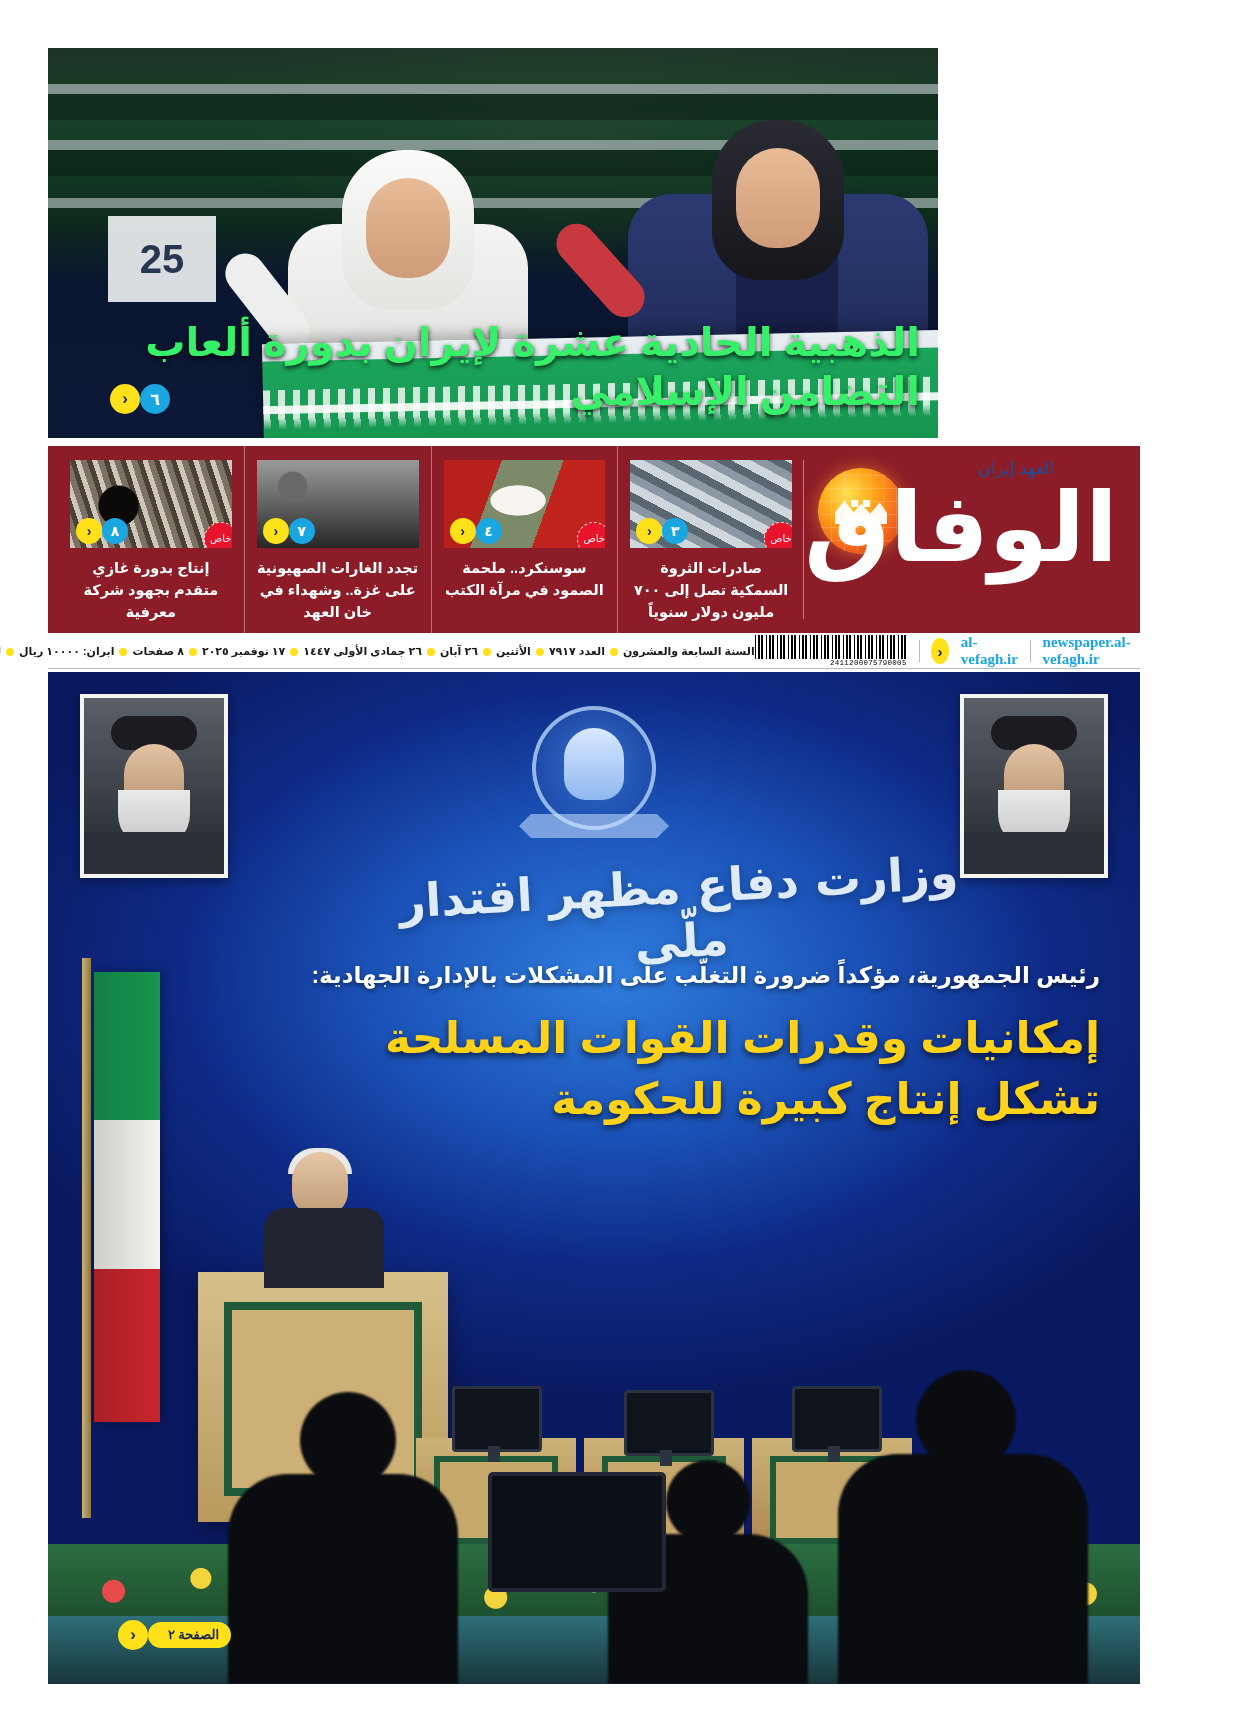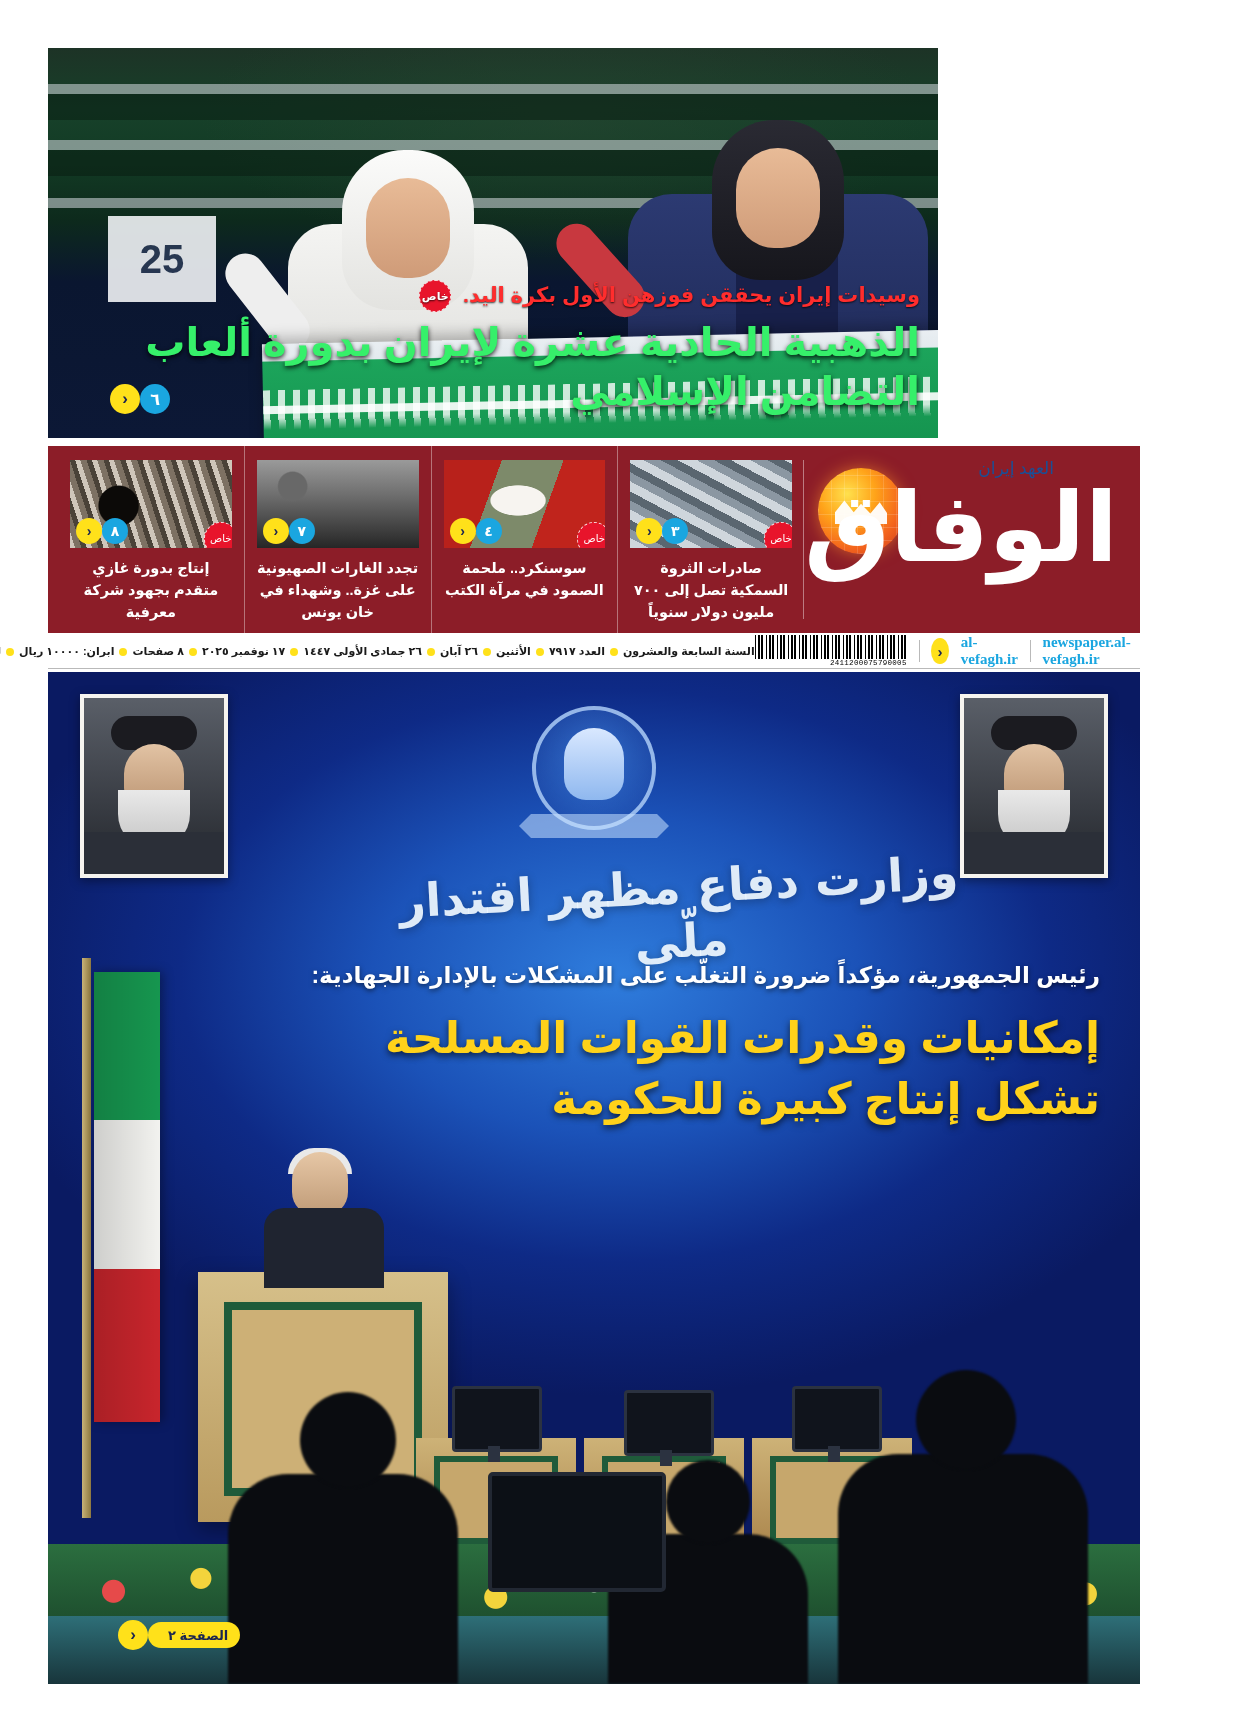--- a/index.html
+++ b/index.html
@@ -258,21 +258,21 @@
   }
   .floor{position:absolute;left:0;right:0;top:944px;bottom:0;background:linear-gradient(180deg,#2e6f78,#18353b);}
   .audience{position:absolute;left:0;right:0;bottom:0;height:260px;}
   .aud{position:absolute;bottom:0;background:#0a0c10;border-radius:60px 60px 0 0;filter:blur(1px);}
   .aud-head{position:absolute;border-radius:50%;background:#0a0c10;filter:blur(1px);}
   .aud-mon{position:absolute;bottom:92px;width:170px;height:112px;background:#0c1016;border:4px solid #222833;border-radius:5px;}
 
   .mp-chip{position:absolute;left:70px;bottom:34px;display:flex;align-items:center;z-index:9;}
   .mp-chip .pill{
     height:26px;border-radius:13px;background:#ffe11a;color:#1b2550;font-size:13px;font-weight:bold;
-    display:flex;align-items:center;padding:0 12px;margin-right:-12px;padding-left:20px;
+    display:flex;align-items:center;padding:0 12px;margin-right:-12px;padding-left:20px;font-family:Liberation Serif, serif;
   }
   .mp-chip .chip-yellow{z-index:2;}
 </style>
 </head>
 <body>
 
 <div class="page">
 
   <div class="top-photo">
     <div class="tp-bg">
@@ -302,24 +302,20 @@
       <div class="flag-kufic"></div>
       <div class="flag-kufic2"></div>
     </div>
 
     <div class="pagechip tp-chip">
       <div class="chip-blue">٦</div>
       <div class="chip-yellow">‹</div>
     </div>
 
     <div class="top-head-wrap">
-      <div class="kicker">
-        <span>وسيدات إيران يحققن فوزهن الأول بكرة اليد.</span>
-        <span class="khas-badge">خاص</span>
-      </div>
       <div class="top-headline">الذهبية الحادية عشرة لإيران بدورة ألعاب التضامن الإسلامي</div>
     </div>
   </div>
 
   <div class="masthead">
 
     <div class="thumbs">
 
       <div class="thumb">
         <div class="th-img">
@@ -346,21 +342,21 @@
       </div>
 
       <div class="thumb">
         <div class="th-img">
           <div class="img-gaza"></div>
           <div class="th-chip">
             <div class="chip-blue">٧</div>
             <div class="chip-yellow">‹</div>
           </div>
         </div>
-        <div class="th-cap">تجدد الغارات الصهيونية على غزة.. وشهداء في خان يونس</div>
+        <div class="th-cap">تجدد الغارات الصهيونية على غزة.. وشهداء في خان العهد</div>
       </div>
 
       <div class="thumb">
         <div class="th-img">
           <div class="img-turbine"></div>
           <div class="th-chip">
             <div class="chip-blue">٨</div>
             <div class="chip-yellow">‹</div>
           </div>
           <div class="th-khas">خاص</div>

